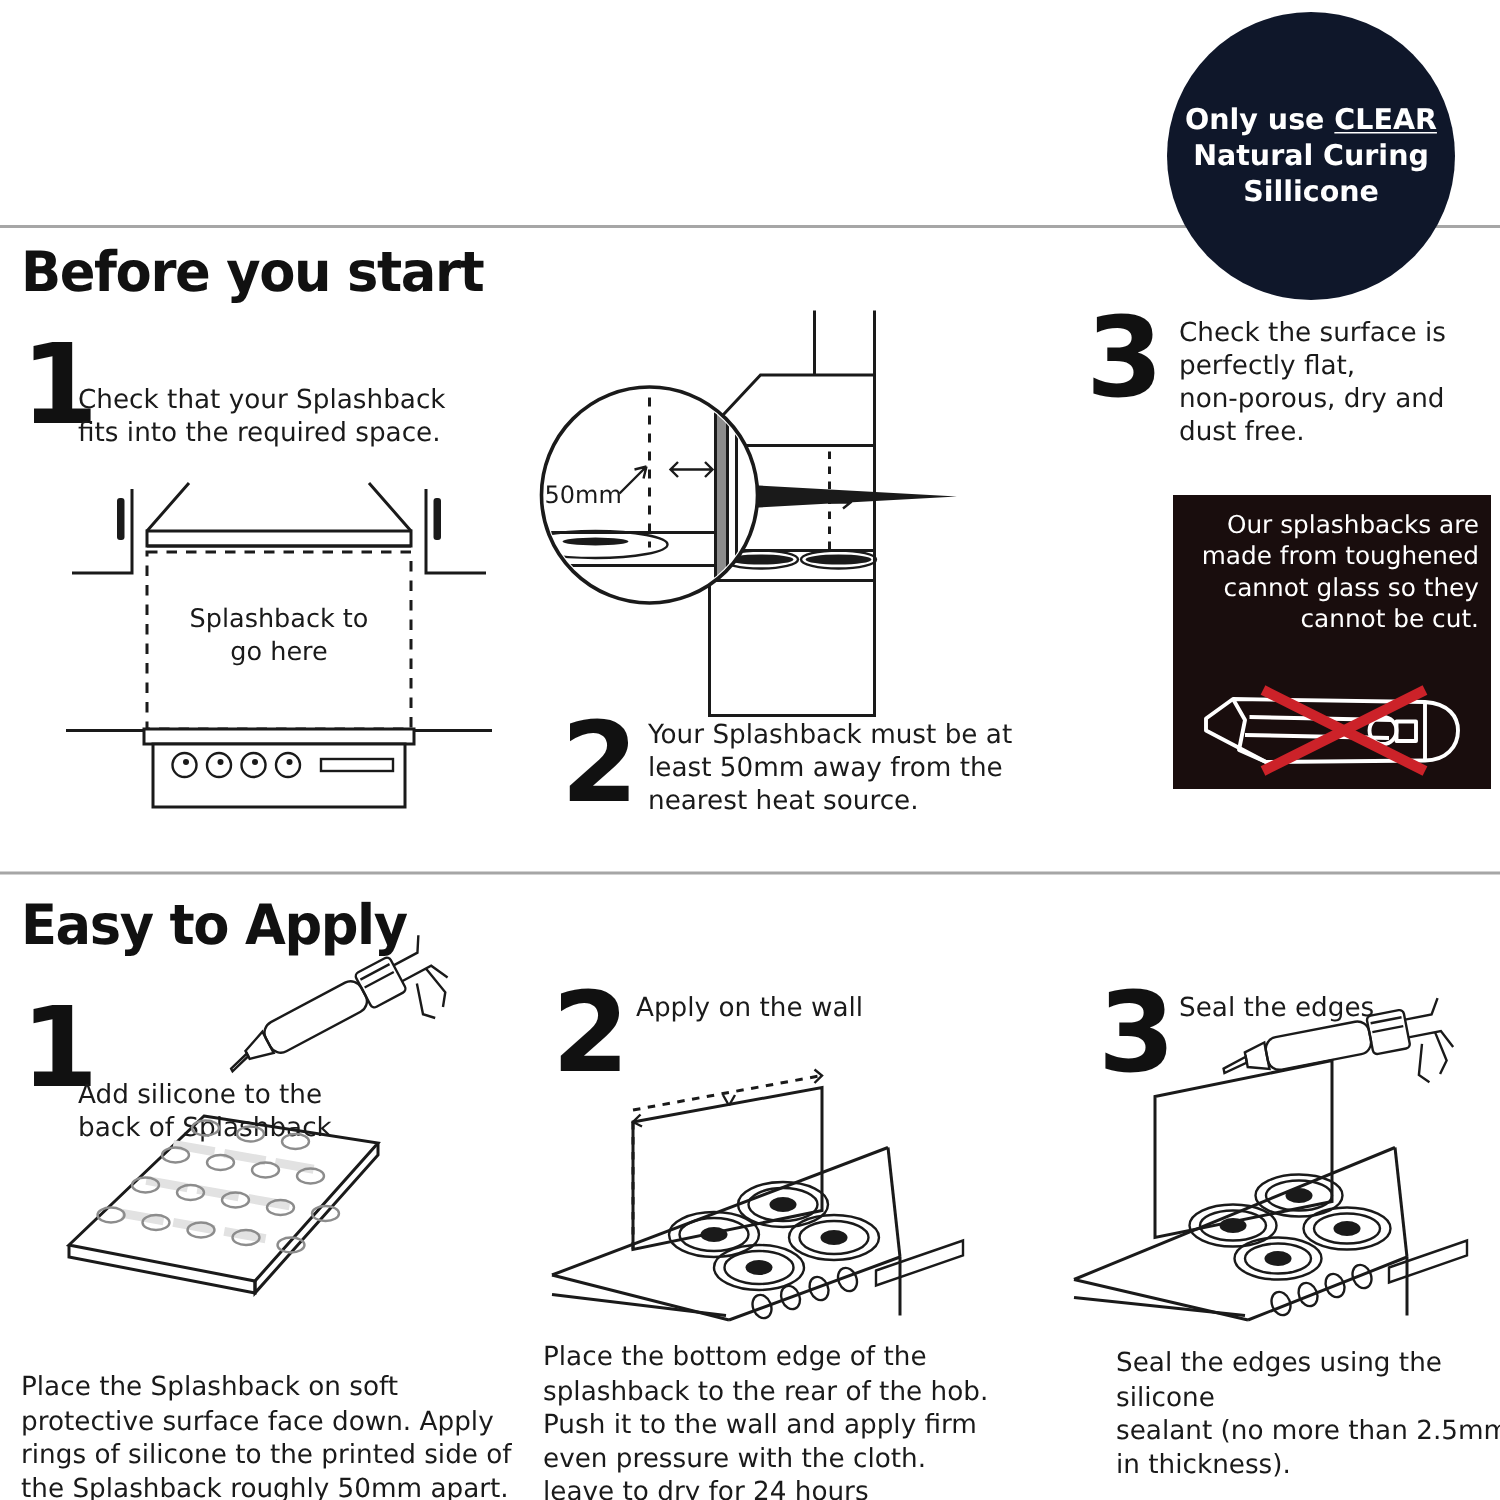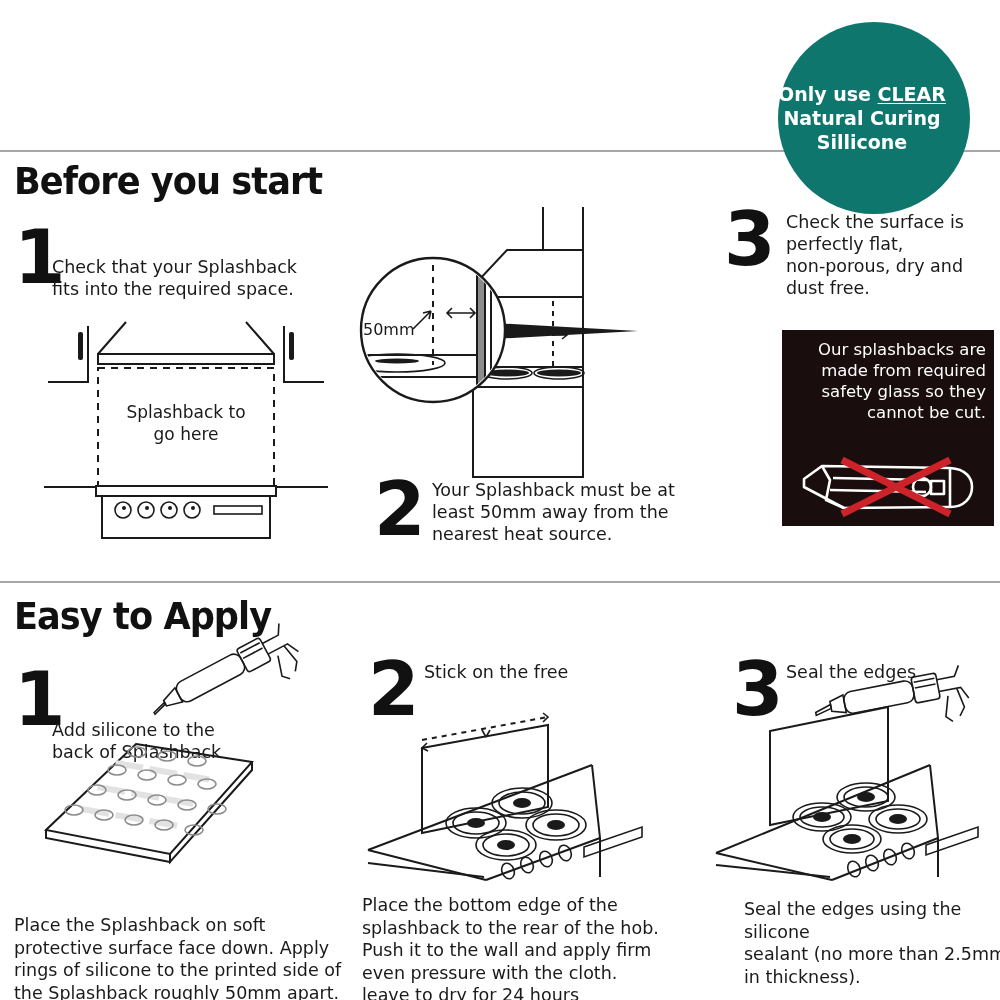--- a/index.html
+++ b/index.html
@@ -19,23 +19,23 @@
   .rule{position:absolute;height:2px;background:#a6a6a6;left:0;width:1000px;}
   .rule-1{top:150px;}
   .rule-2{top:581px;}
 
   .sect-head{position:absolute;font-weight:bold;font-size:37px;letter-spacing:-1px;
              color:#111;transform:scaleX(.95);transform-origin:left center;}
   .sect-1{left:14px;top:160px;}
   .sect-2{left:14px;top:595px;}
 
   
-  .badge{position:absolute;left:778px;top:22px;width:192px;height:192px;
-         border-radius:50%;background:#0f766e;z-index:5;
-         display:flex;align-items:center;}
+  .badge{position:absolute;left:778px;top:8px;width:192px;height:192px;
+         border-radius:50%;background:#0f172a;z-index:5;
+         display:flex;align-items:center;justify-content:center;}
   .badge-txt{color:#fff;font-weight:bold;font-size:19px;line-height:24px;
              text-align:center;}
   .badge-txt u{text-decoration:underline;text-underline-offset:2px;}
 
   
   .stepnum{position:absolute;font-weight:bold;color:#111;
            font-size:74px;line-height:62px;letter-spacing:-3px;}
   .steptxt{position:absolute;font-size:17.5px;line-height:22px;color:#1a1a1a;}
   .bodytxt{position:absolute;font-size:17.5px;line-height:22.5px;color:#1a1a1a;}
 
@@ -167,21 +167,21 @@
 least 50mm away from the
 nearest heat source.</div>
 
   <div class="stepnum" style="left:724px;top:208px;">3</div>
   <div class="steptxt" style="left:786px;top:211px;width:210px;white-space:pre-line;">Check the surface is
 perfectly flat,
 non-porous, dry and
 dust free.</div>
 
   <div class="warnbox">
-    <div class="warntxt">Our splashbacks are made from required safety glass so they cannot be cut.</div>
+    <div class="warntxt">Our splashbacks are made from toughened cannot glass so they cannot be cut.</div>
     <svg class="warnicon" viewBox="0 0 178 62">
       <g fill="none" stroke="#ffffff" stroke-width="2.6" stroke-linejoin="round">
         <path d="M4,23 L22,10 L150,12 C166,13 172,22 172,31 C172,42 164,51 150,51 L44,52 L4,31 Z"></path>
         <path d="M22,10 L30,24 L26,44 L44,52"></path>
         <path d="M33,22 L128,24"></path>
         <path d="M30,34 L126,36"></path>
         <circle cx="122" cy="31" r="9"></circle>
         <path d="M131,25 L144,25 L144,38 L131,38 Z"></path>
         <path d="M150,12 L150,51"></path>
       </g>
@@ -246,21 +246,21 @@
       <path class="ln-thin" d="M104,18 L126,18 M104,24 L126,24"></path>
     </g>
   </svg>
 
   <div class="bodytxt" style="left:14px;top:914px;width:350px;white-space:pre-line;">Place the Splashback on soft
 protective surface face down. Apply
 rings of silicone to the printed side of
 the Splashback roughly 50mm apart.</div>
 
   <div class="stepnum" style="left:368px;top:658px;">2</div>
-  <div class="steptxt" style="left:424px;top:661px;width:250px;white-space:pre-line;">Stick on the free</div>
+  <div class="steptxt" style="left:424px;top:661px;width:250px;white-space:pre-line;">Apply on the wall</div>
 
   <svg style="position:absolute;left:360px;top:685px;" width="320" height="195" viewBox="0 0 320 195">
 
     <path class="ln" d="M8,165 L232,80"></path>
     <path class="ln" d="M8,165 L126,195 M126,195 L240,153"></path>
     <path class="ln" d="M232,80 L240,153"></path>
 
     <path class="ln" d="M62,63 L188,40 L188,122 L62,148 Z" fill="#fff"></path>
 
     <path class="dash" style="stroke-dasharray:5 5" d="M62,63 L62,148"></path>

